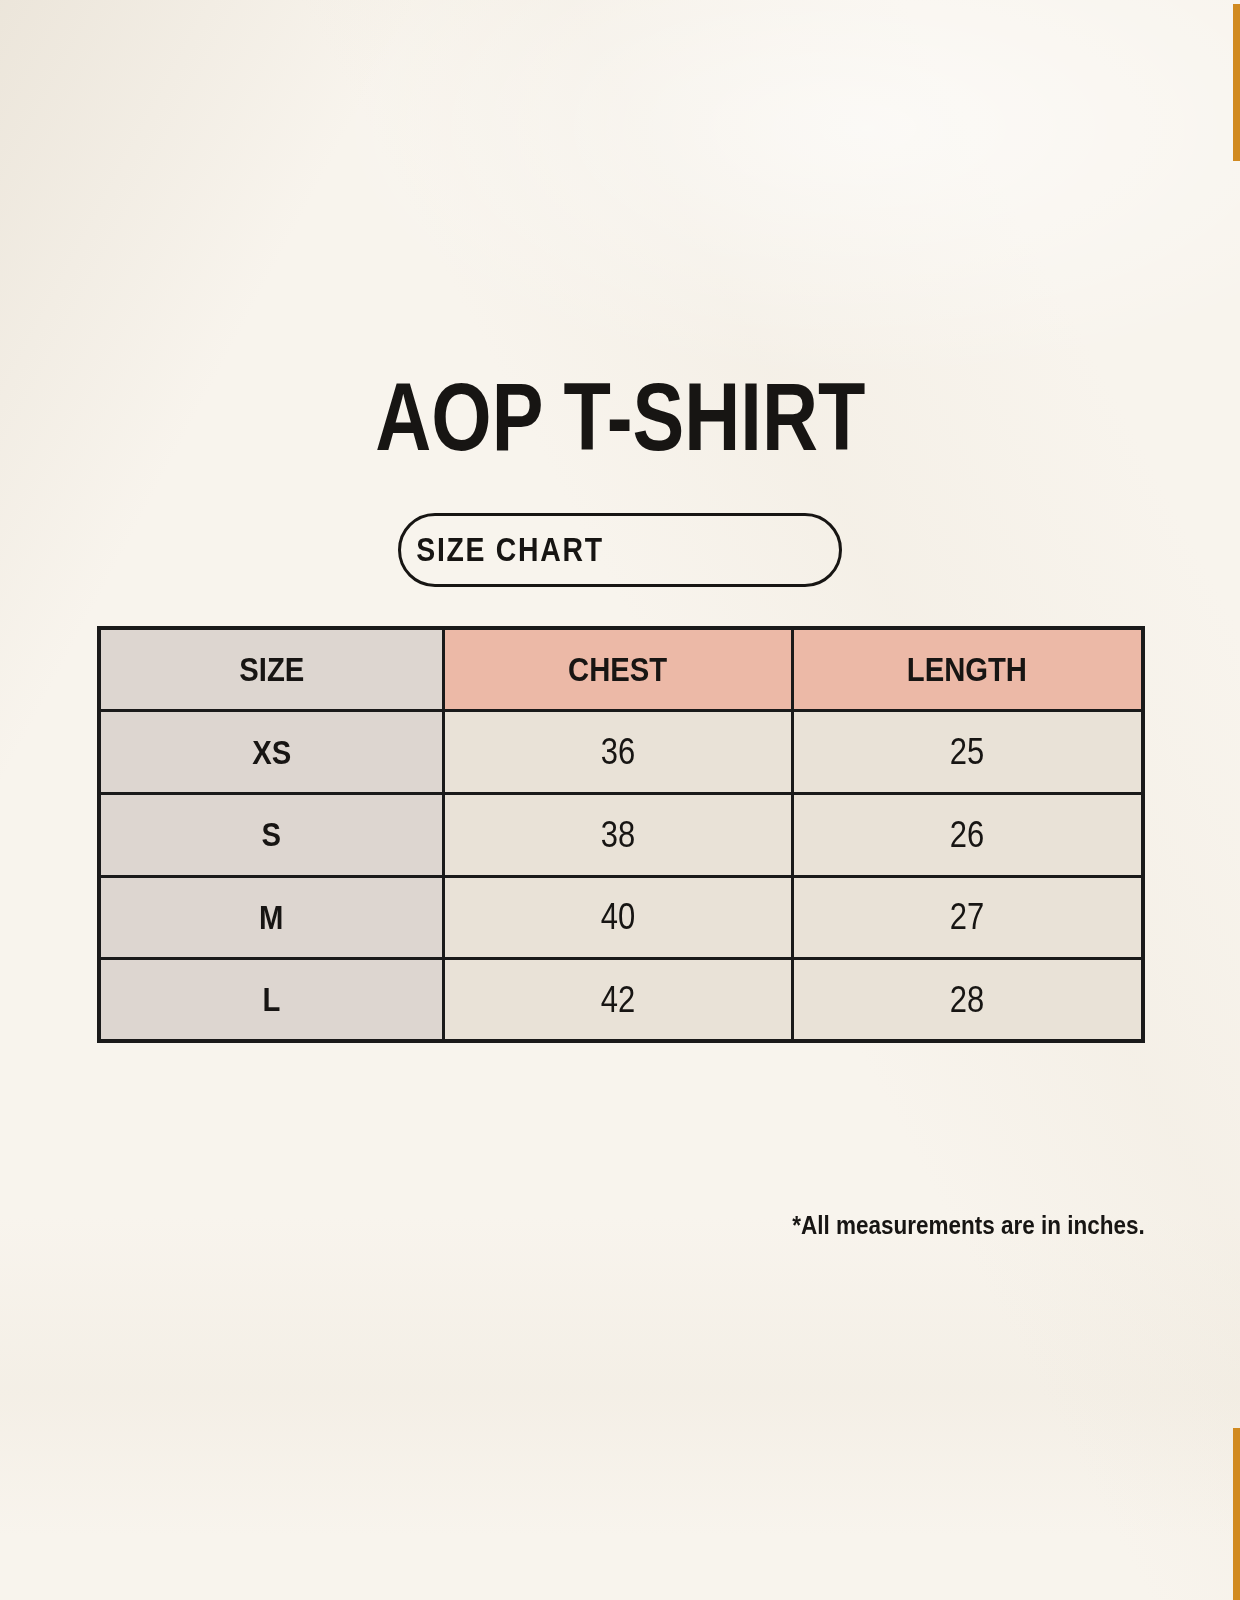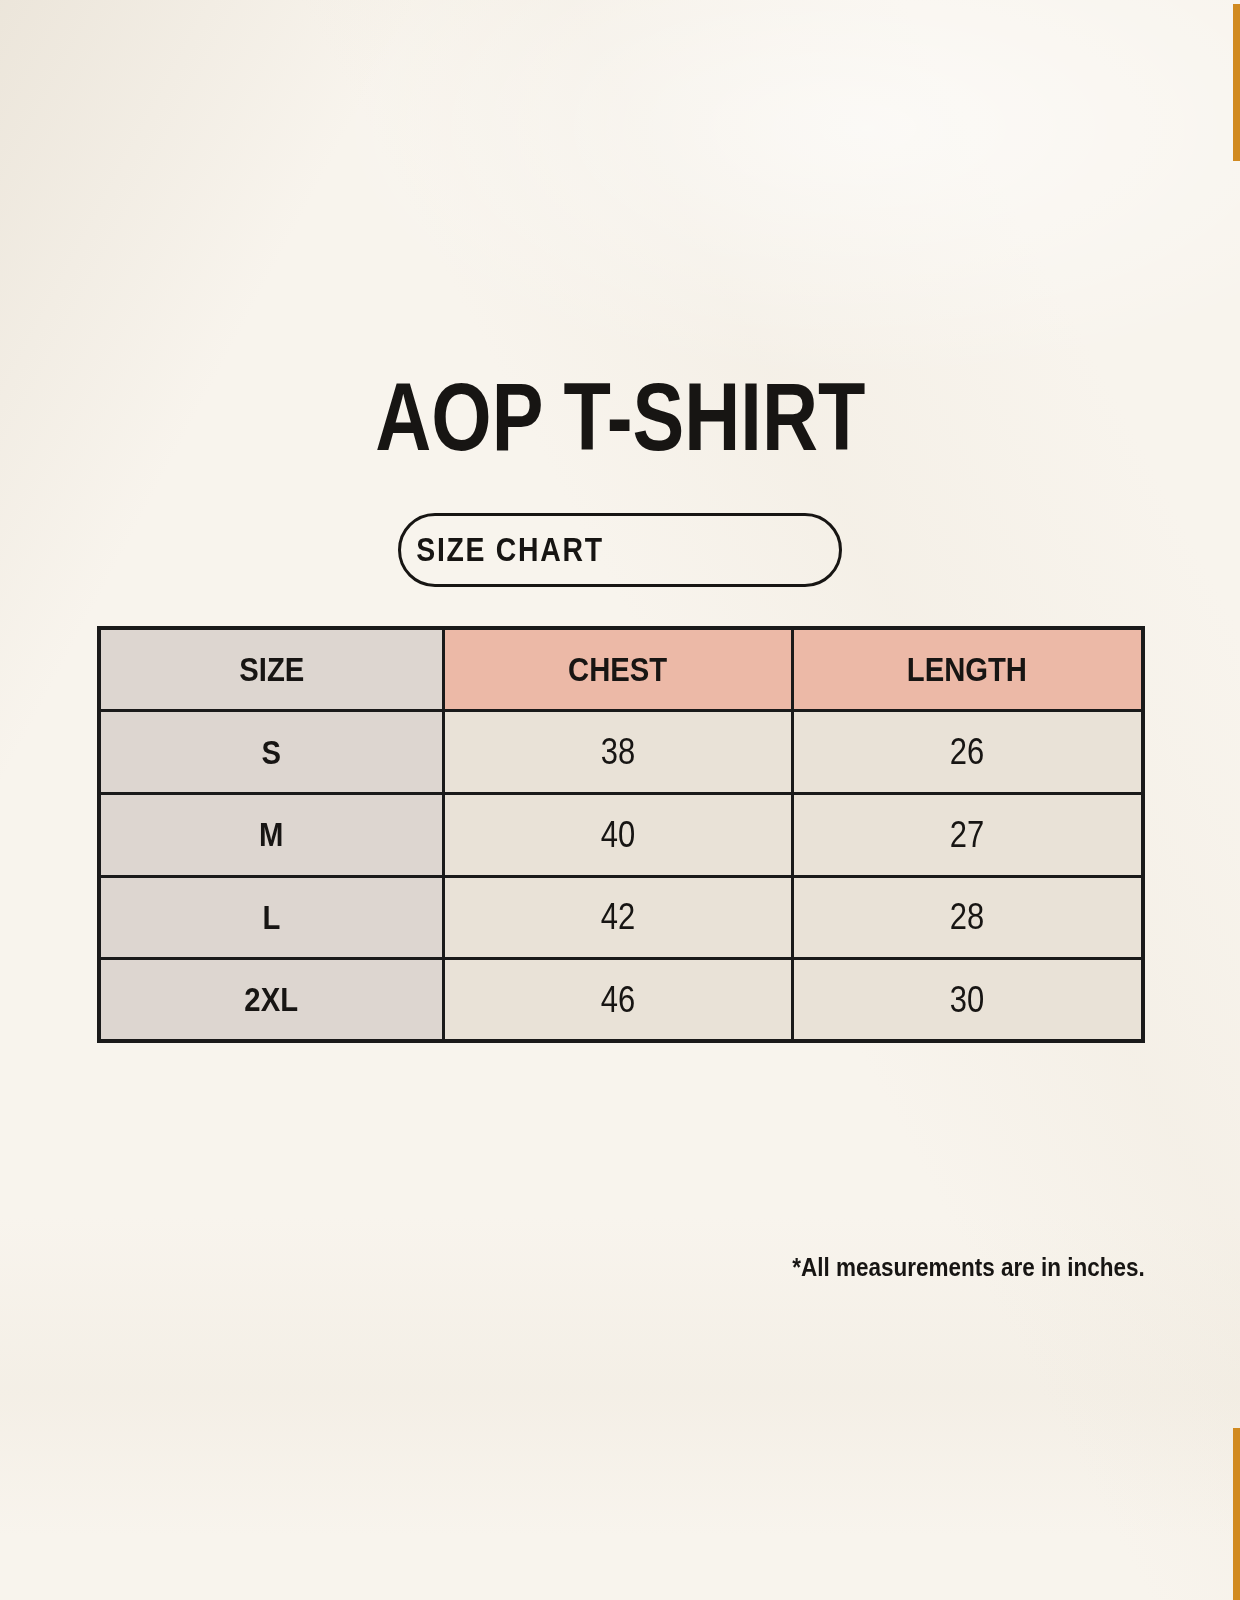--- a/index.html
+++ b/index.html
@@ -70,21 +70,21 @@
     height:82.7px;padding:0;
   }
   table.size-table{border:4px solid var(--table-border);}
   table.size-table thead th{background:var(--header-bg);font-size:34px;font-weight:700;}
   table.size-table thead th.size-col,
   table.size-table tbody th.size-col{background:var(--size-col-bg);}
   table.size-table tbody th.size-col{font-size:34px;font-weight:700;}
   table.size-table tbody td{background:var(--cell-bg);font-size:36px;font-weight:400;}
 
   .footnote{
-    position:absolute;top:1252px;right:95px;
+    position:absolute;top:1210px;right:95px;
     font-size:25px;font-weight:700;line-height:1.2;
     white-space:nowrap;text-align:right;
   }
 </style>
 </head>
 <body>
 
 <div class="backdrop-shading"></div>
 <div class="accent-bar top"></div>
 <div class="accent-bar bottom"></div>
@@ -103,35 +103,35 @@
   </colgroup>
   <thead>
     <tr>
       <th class="size-col"><span class="squeeze-86">SIZE</span></th>
       <th><span class="squeeze-86">CHEST</span></th>
       <th><span class="squeeze-86">LENGTH</span></th>
     </tr>
   </thead>
   <tbody>
       <tr>
+        <th class="size-col"><span class="squeeze-86">XS</span></th>
+        <td><span class="squeeze-86">36</span></td>
+        <td><span class="squeeze-86">25</span></td>
+      </tr>
+      <tr>
         <th class="size-col"><span class="squeeze-86">S</span></th>
         <td><span class="squeeze-86">38</span></td>
         <td><span class="squeeze-86">26</span></td>
       </tr>
       <tr>
         <th class="size-col"><span class="squeeze-86">M</span></th>
         <td><span class="squeeze-86">40</span></td>
         <td><span class="squeeze-86">27</span></td>
       </tr>
       <tr>
         <th class="size-col"><span class="squeeze-86">L</span></th>
         <td><span class="squeeze-86">42</span></td>
         <td><span class="squeeze-86">28</span></td>
       </tr>
-      <tr>
-        <th class="size-col"><span class="squeeze-86">2XL</span></th>
-        <td><span class="squeeze-86">46</span></td>
-        <td><span class="squeeze-86">30</span></td>
-      </tr>
     </tbody>
 </table>
 
 <div class="footnote"><span class="squeeze-90r">*All measurements are in inches.</span></div>
 
 </body></html>

